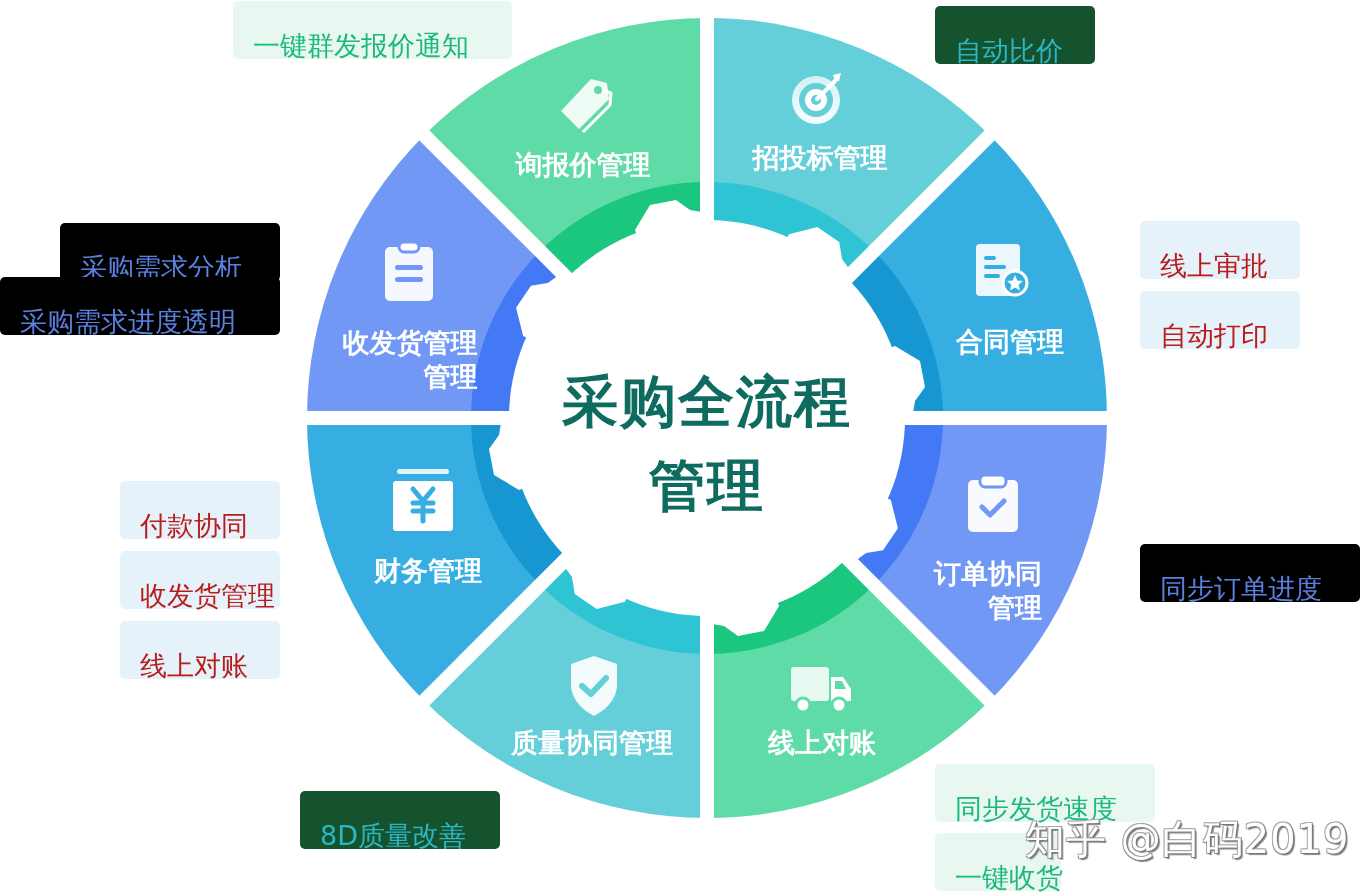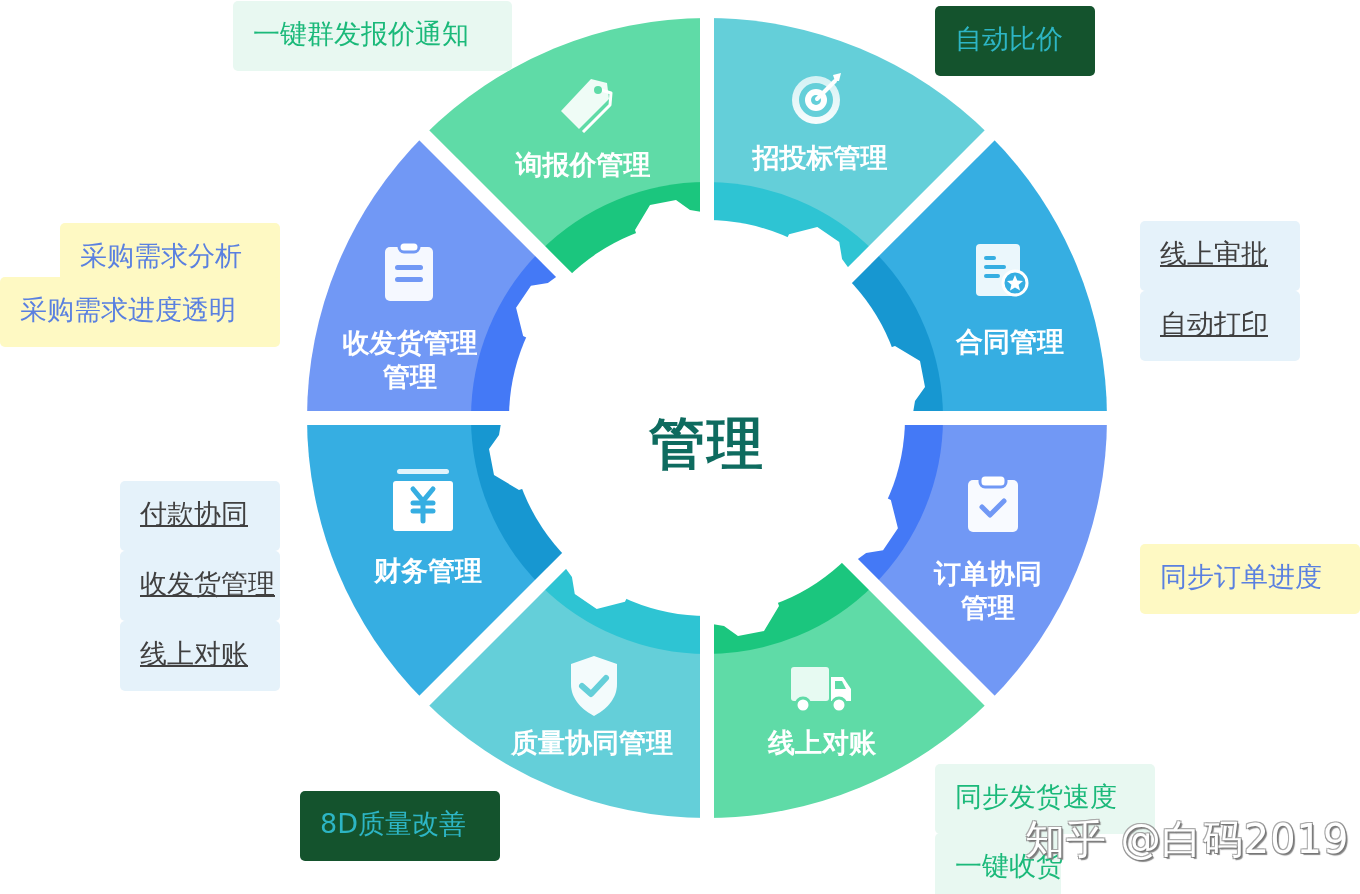--- a/index.html
+++ b/index.html
@@ -3,36 +3,36 @@
 <meta charset="utf-8">
 <style>
   html, body { margin: 0; padding: 0; }
   body {
     width: 1360px; height: 894px; background: #ffffff; position: relative; overflow: hidden;
     font-family: "DejaVu Sans", "Liberation Sans", sans-serif;
   }
   #wheel { position: absolute; left: 0; top: 0; width: 1360px; height: 894px; }
   .seg-label {
     position: absolute; color: #ffffff; font-size: 27px; font-weight: bold;
-    text-align: center; line-height: 34px; transform: translate(-50%, -50%); white-space: nowrap;
+    text-align: right; line-height: 34px; transform: translate(-50%, -50%); white-space: nowrap;
   }
   .seg-icon { position: absolute; transform: translate(-50%, -50%); }
   .center-title {
     position: absolute; left: 707px; top: 444px; transform: translate(-50%, -50%);
     color: #0E6B5F; font-size: 56px; font-weight: bold; text-align: center; line-height: 84px;
     letter-spacing: 2px;
   }
   .tag {
-    position: absolute; height: 70px; line-height: 58px; font-size: 27px; border-radius: 5px;
-    padding: 4px 20px; white-space: nowrap; box-sizing: border-box;
+    position: absolute; height: 58px; line-height: 58px; font-size: 27px; border-radius: 5px;
+    padding: 16px 20px; white-space: nowrap; box-sizing: border-box;
   }
   .tag.green { background: #E8F8F1; color: #1BB97A; }
   .tag.teal { background: #14532d; color: #2DB5C4; }
-  .tag.blue { background: #E5F2FA; color: #404040; text-decoration: underline; }
-  .tag.indigo { background: #fef9c3; color: #5A80E0; }
+  .tag.blue { background: #E5F2FA; color: #b91c1c; }
+  .tag.indigo { background: #000000; color: #5A80E0; }
   .watermark {
     position: absolute; left: 1025px; top: 812px; font-size: 40px; color: #ffffff;
     text-shadow: 1px 1px 0 #777, -1px -1px 0 #aaa, 1px -1px 0 #999, -1px 1px 0 #999, 2px 2px 1px #888;
     letter-spacing: 1px; white-space: nowrap;
   }
 </style>
 </head>
 <body>
 
 <svg id="wheel" viewBox="0 0 1360 894" xmlns="http://www.w3.org/2000/svg">
@@ -160,20 +160,21 @@
 <div class="seg-label" style="left:822px;top:743px">线上对账</div>
 <div class="seg-label" style="left:592px;top:743px">质量协同管理</div>
 <div class="seg-label" style="left:428px;top:571px">财务管理</div>
 <div class="seg-label" style="left:410px;top:360px">
   <div>收发货管理</div>
   <div>管理</div>
 </div>
 <div class="seg-label" style="left:583px;top:165px">询报价管理</div>
 
 <div class="center-title">
+  <div>采购全流程</div>
   <div>管理</div>
 </div>
 
 <div class="tag green" style="left:233px;top:1px;width:279px">一键群发报价通知</div>
 <div class="tag teal" style="left:935px;top:6px;width:160px">自动比价</div>
 <div class="tag blue" style="left:1140px;top:221px;width:160px">线上审批</div>
 <div class="tag blue" style="left:1140px;top:291px;width:160px">自动打印</div>
 <div class="tag indigo" style="left:1140px;top:544px;width:220px">同步订单进度</div>
 <div class="tag green" style="left:935px;top:764px;width:220px">同步发货速度</div>
 <div class="tag green" style="left:935px;top:833px;width:126px">一键收货</div>

